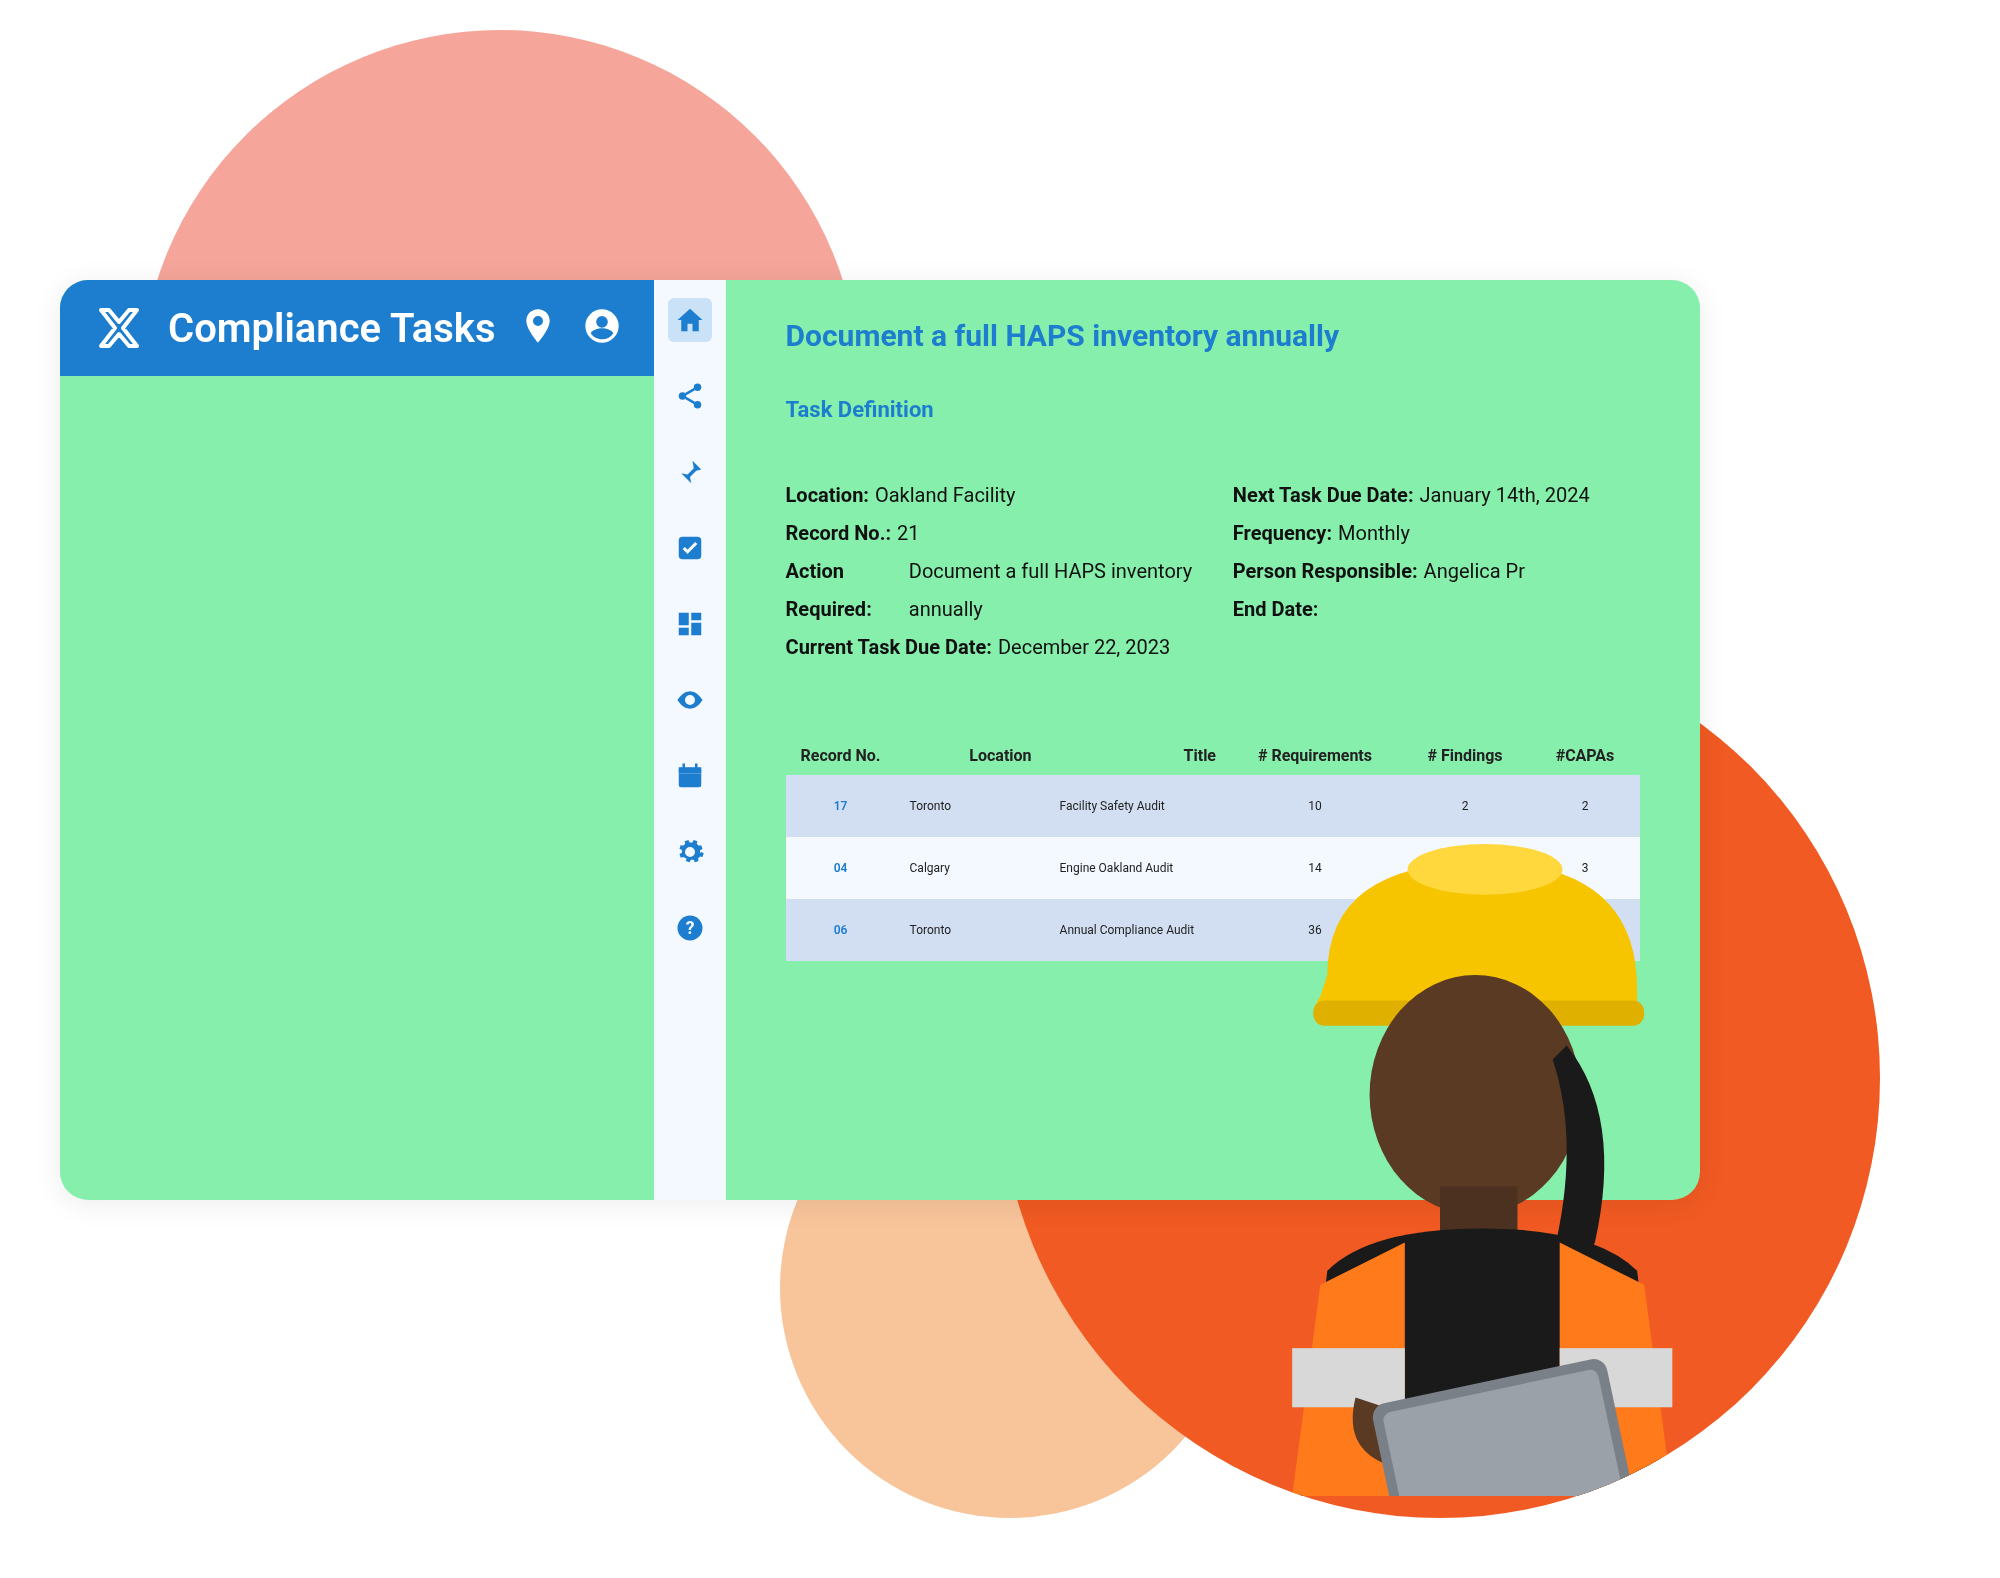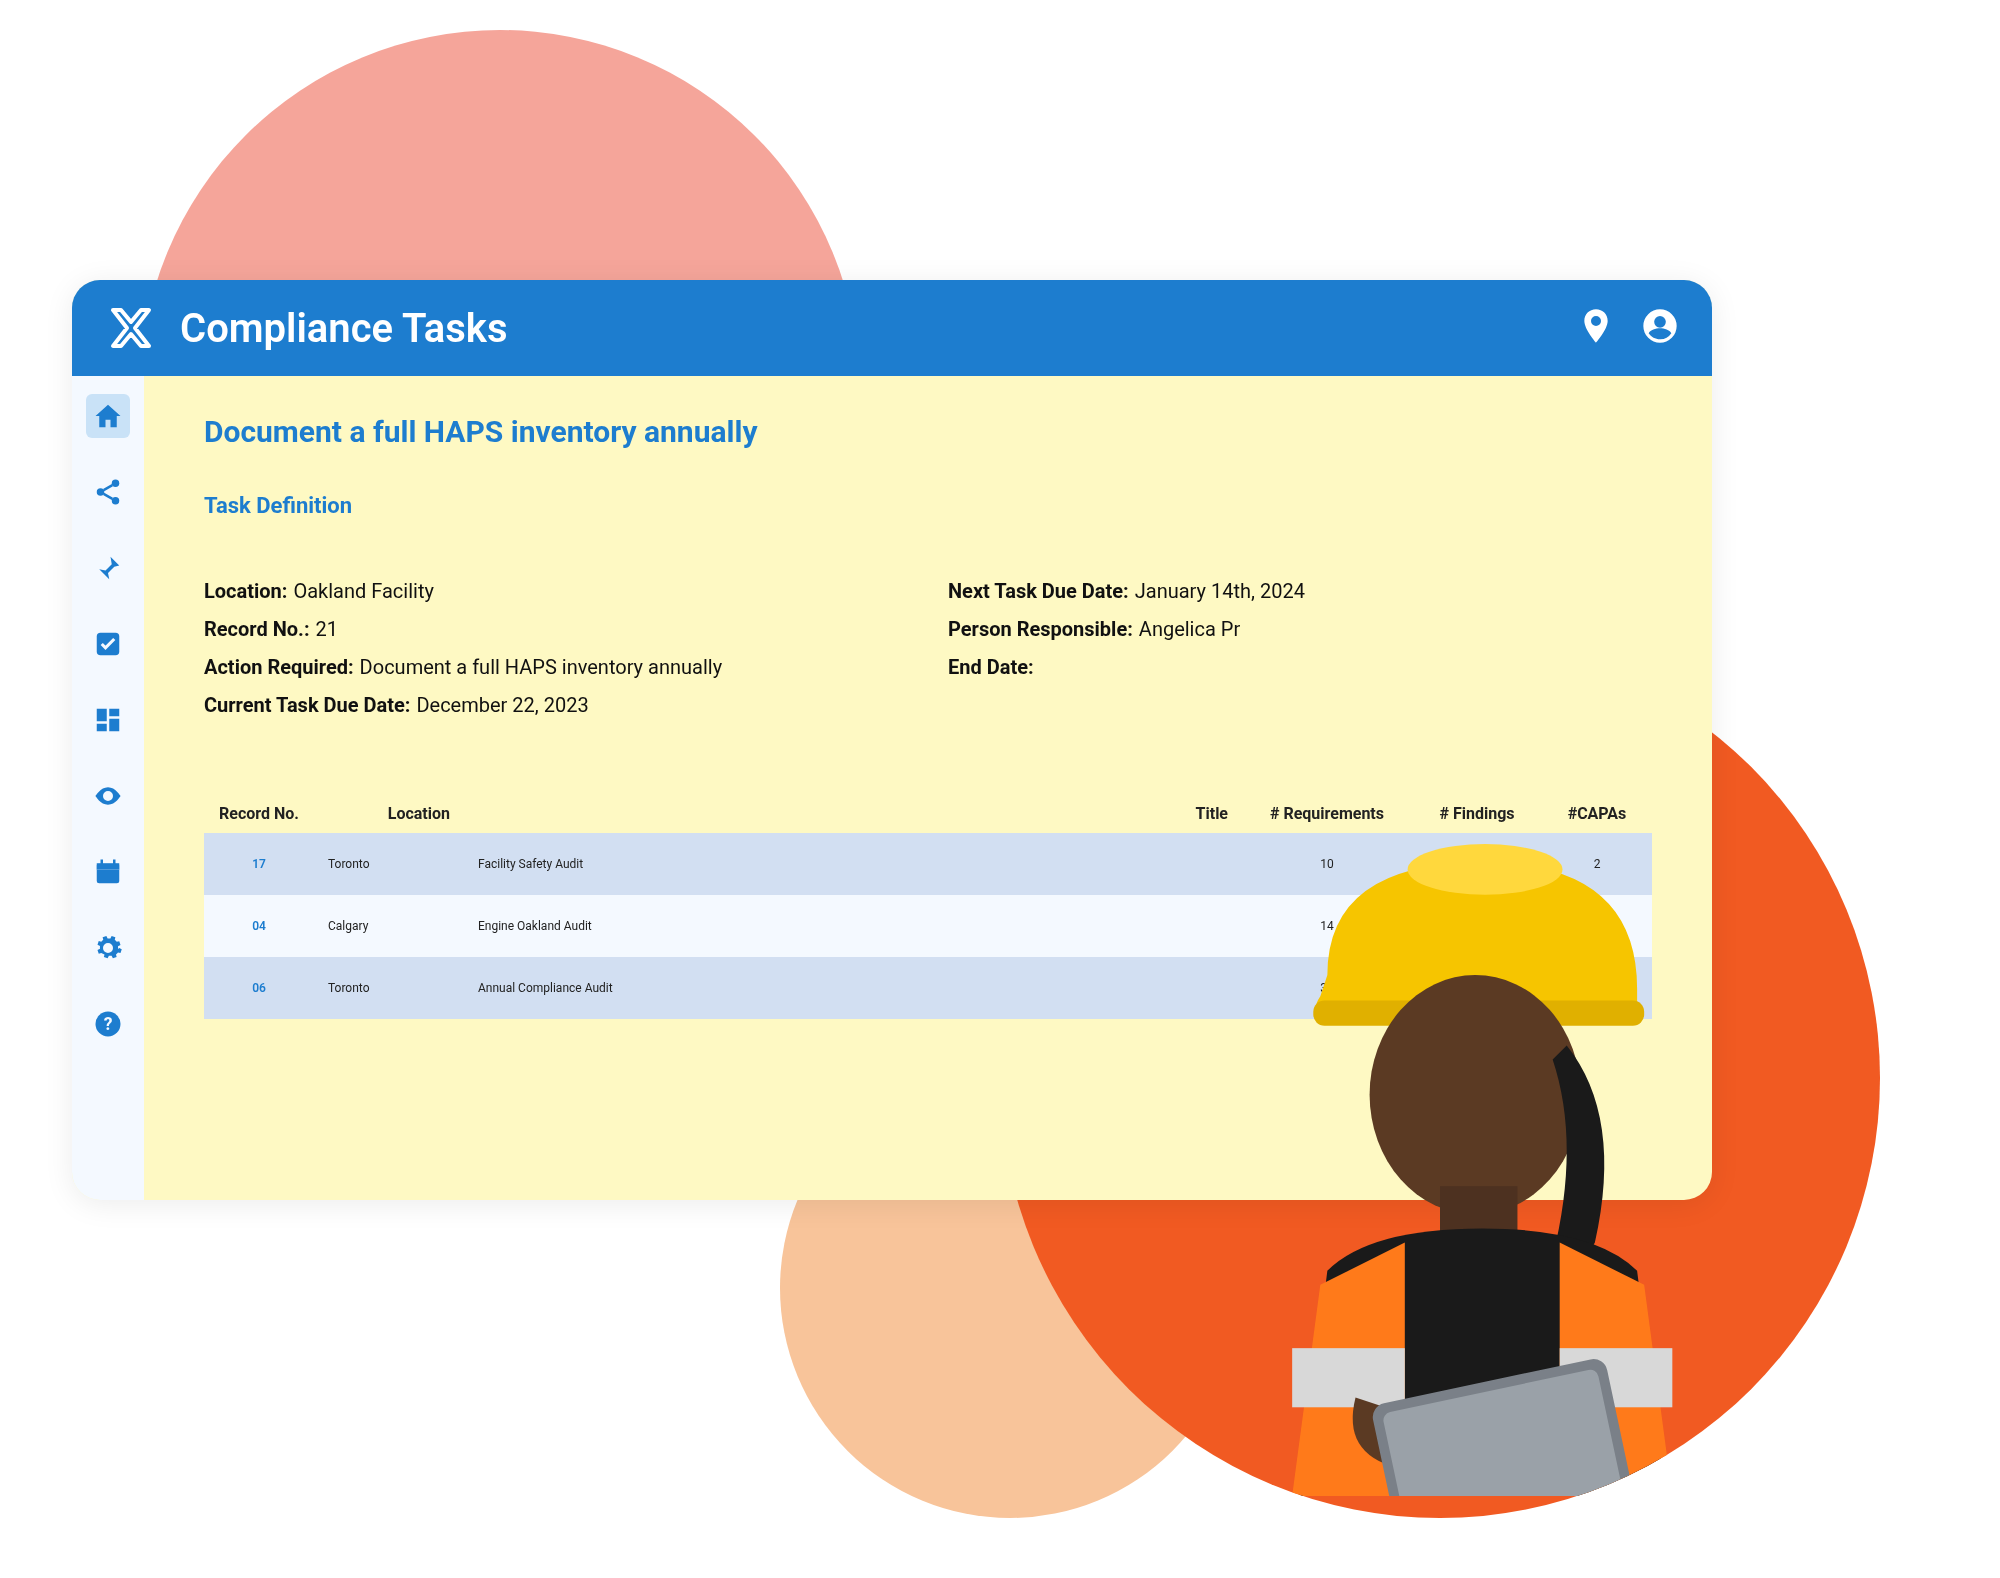--- a/index.html
+++ b/index.html
@@ -12,29 +12,29 @@
     overflow: hidden;
   }
   .circle { position: absolute; border-radius: 50%; }
   .circle-pink { width: 720px; height: 720px; background: #f5a59a; top: 30px; left: 140px; }
   .circle-peach { width: 460px; height: 460px; background: #f8c49a; bottom: 60px; left: 780px; }
   .circle-orange { width: 880px; height: 880px; background: #f15a22; bottom: 60px; right: 120px; }
 
   .app {
     position: absolute;
     top: 280px;
-    left: 72px;
+    left: 60px;
     width: 1640px;
     height: 920px;
-    background: #fef9c3;
+    background: #86efac;
     border-radius: 28px;
     box-shadow: 0 4px 30px rgba(0,0,0,0.08);
     overflow: hidden;
     display: flex;
-    flex-direction: column;
+    flex-direction: row;
   }
   .topbar {
     height: 96px;
     background: #1d7dcf;
     display: flex;
     align-items: center;
     padding: 0 32px;
     gap: 22px;
     color: #fff;
   }
@@ -249,20 +249,24 @@
             </div>
           <div class="def-row">
               <span class="def-label">Current Task Due Date:</span> 
               <span>December 22, 2023</span>
             </div>
         </div>
         <div class="def-col">
           <div class="def-row">
               <span class="def-label">Next Task Due Date:</span> 
               <span>January 14th, 2024</span>
+            </div>
+          <div class="def-row">
+              <span class="def-label">Frequency:</span> 
+              <span>Monthly</span>
             </div>
           <div class="def-row">
               <span class="def-label">Person Responsible:</span> 
               <span>Angelica Pr</span>
             </div>
           <div class="def-row">
               <span class="def-label">End Date:</span> 
               <span></span>
             </div>
         </div>

